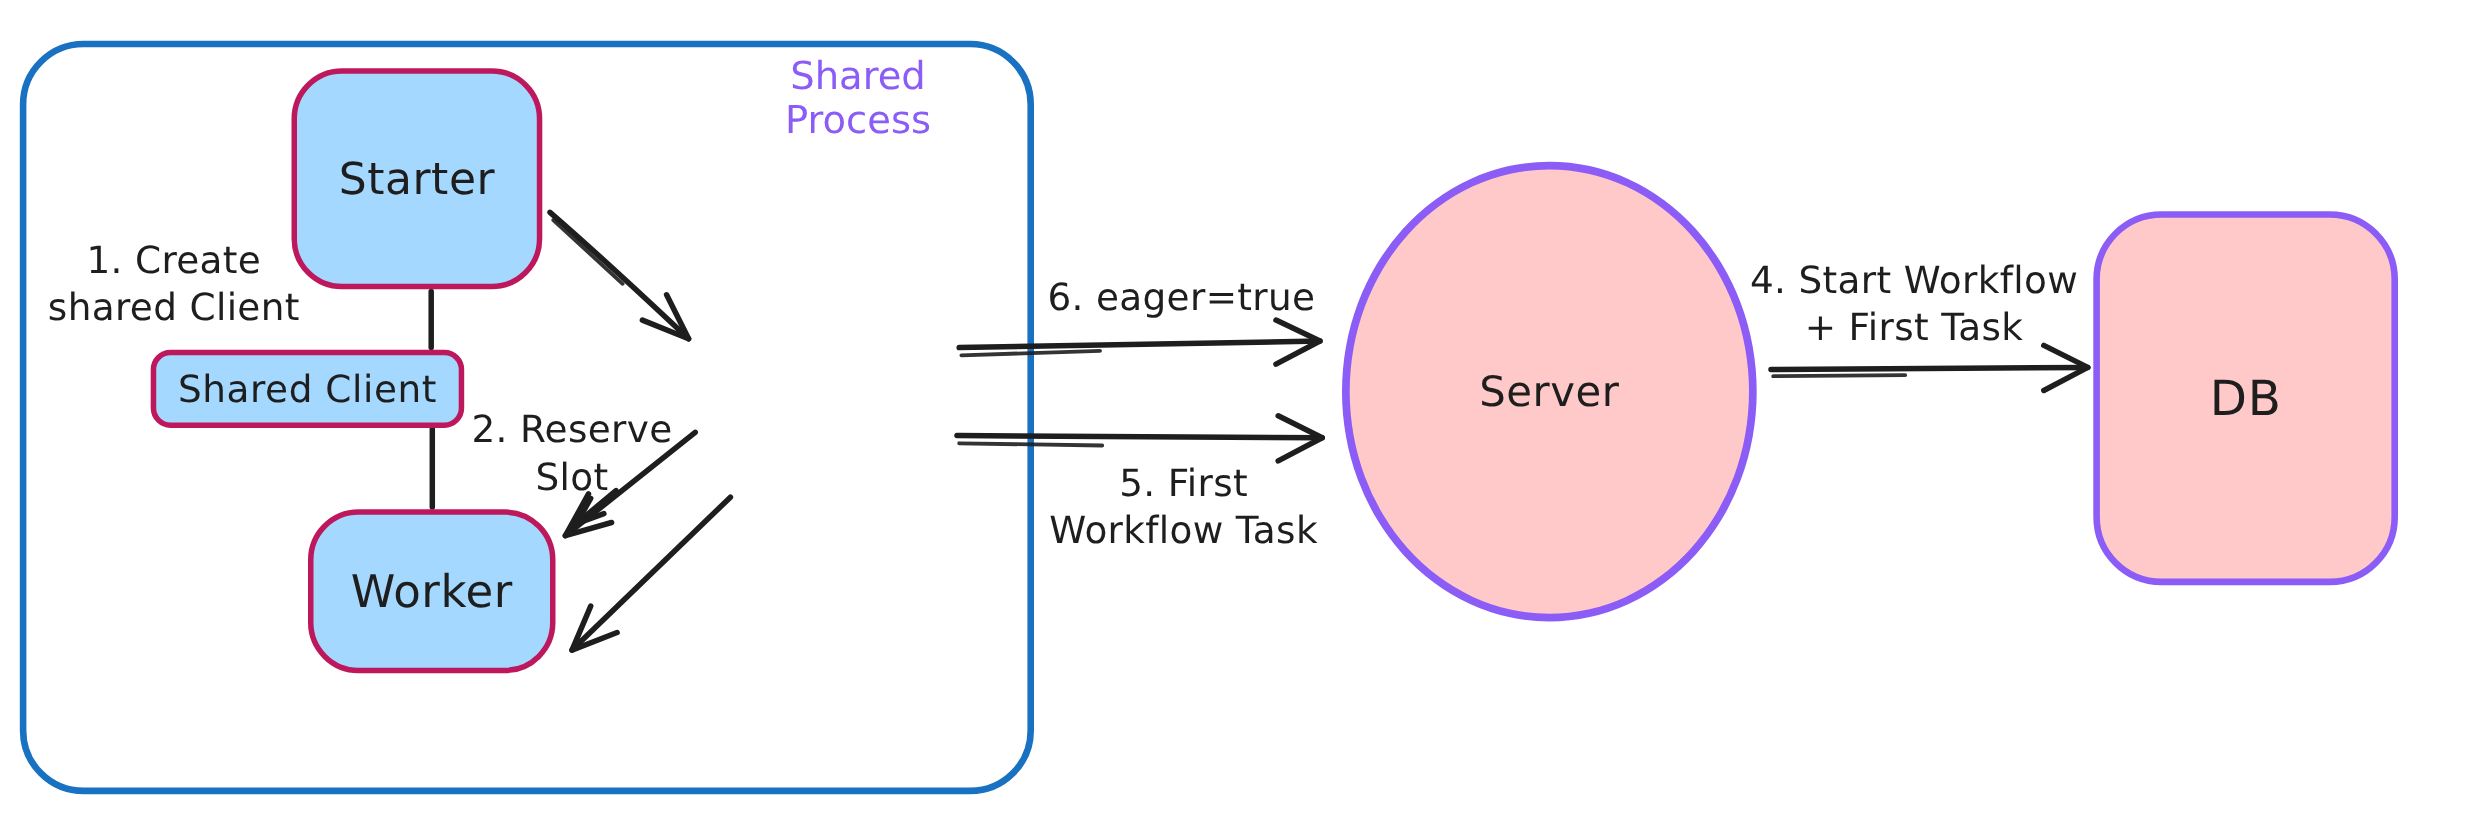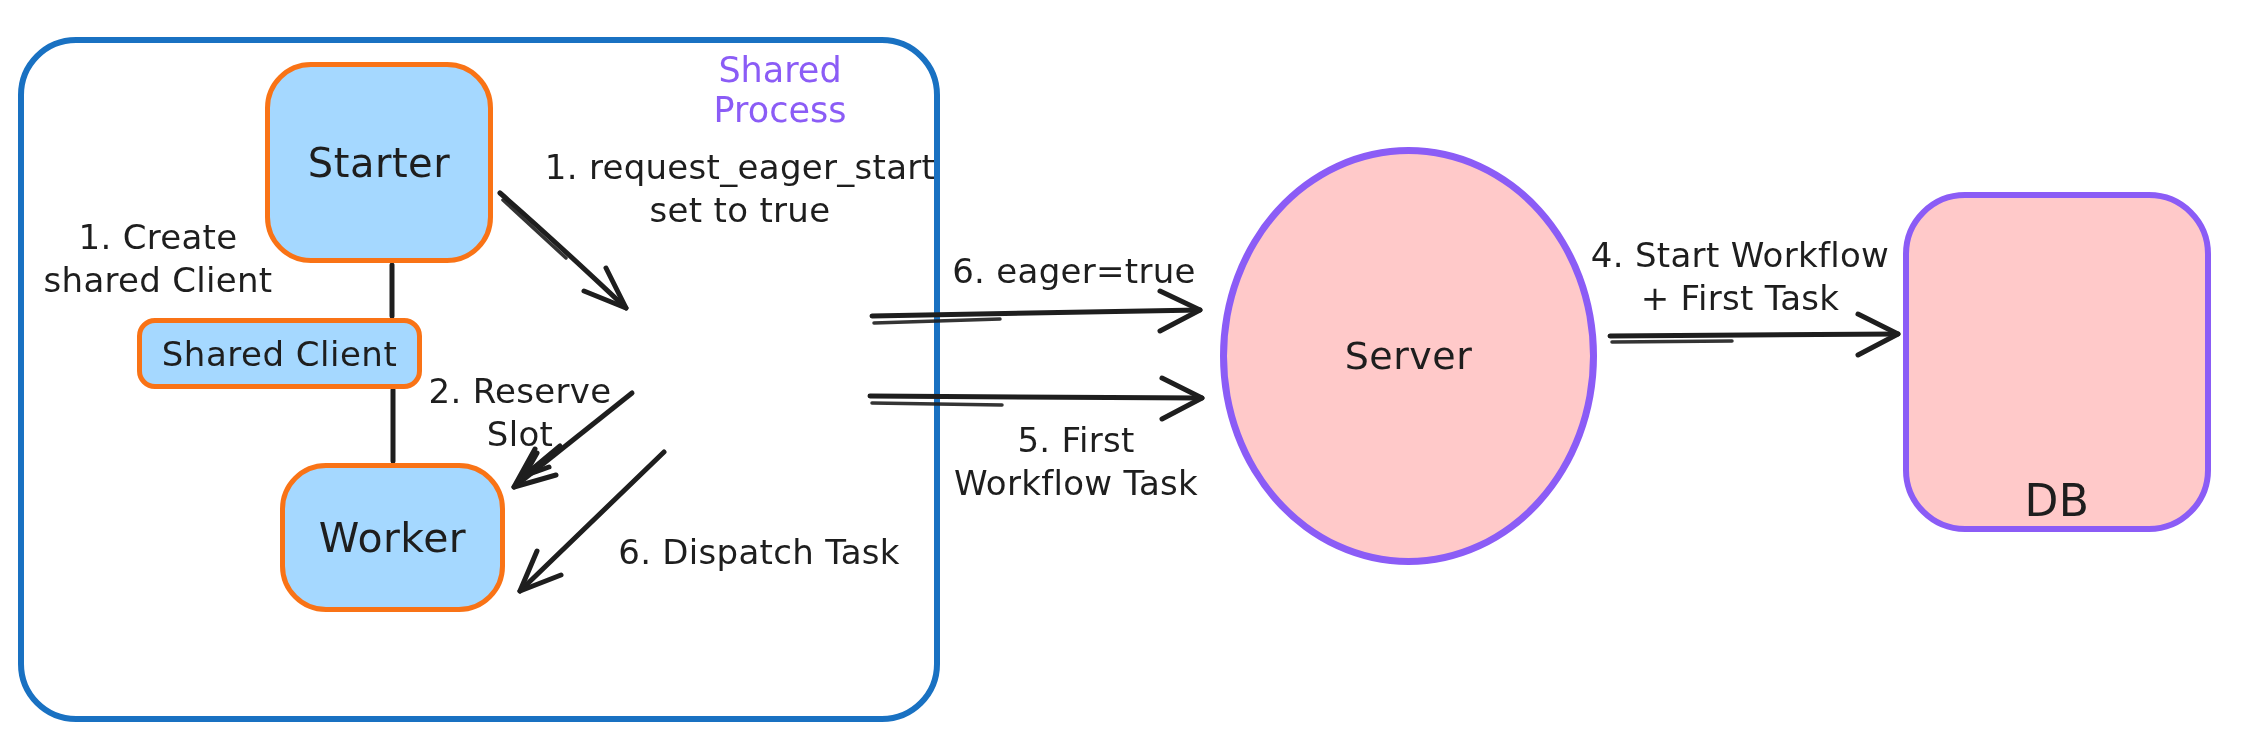--- a/index.html
+++ b/index.html
@@ -4,39 +4,39 @@
 <style>
   html,body{margin:0;padding:0;background:#ffffff;}
   .canvas{
     position:relative;width:2248px;height:754px;background:#ffffff;
     font-family:"DejaVu Sans",sans-serif;color:#1e1e1e;overflow:hidden;
   }
   .node{
     position:absolute;display:flex;align-items:center;justify-content:center;
     box-sizing:border-box;text-align:center;letter-spacing:0.5px;
   }
-  .blue-node{background:#a5d8ff;border:5px solid #f97316;}
+  .blue-node{background:#a5d8ff;border:5px solid #be185d;}
   .red-node{background:#ffc9c9;border:6px solid #8b5cf6;}
 
   .container-frame{
     position:absolute;left:18px;top:37px;width:922px;height:685px;
     border:6px solid #1971c2;border-radius:58px;box-sizing:border-box;
     background:transparent;
   }
   .container-title{
     position:absolute;left:650px;top:50px;width:260px;text-align:center;
     color:#8b5cf6;font-size:35px;font-weight:500;
   }
 
   .starter{left:265px;top:62px;width:228px;height:201px;border-radius:46px;font-size:40px;}
   .shared-client{left:137px;top:318px;width:285px;height:71px;border-radius:18px;font-size:34px;}
   .worker{left:280px;top:463px;width:225px;height:149px;border-radius:46px;font-size:41px;}
   .sdk{left:635px;top:253px;width:230px;height:203px;border-radius:46px;font-size:42px;}
   .server{left:1220px;top:147px;width:377px;height:418px;border-radius:50%;border-width:7px;font-size:38px;}
-  .db{left:1903px;top:192px;width:308px;height:340px;border-radius:62px;font-size:44px;align-items:flex-end;}
+  .db{left:1903px;top:192px;width:277px;height:340px;border-radius:62px;font-size:44px;}
 
   .ann{position:absolute;text-align:center;font-size:34px;line-height:43px;letter-spacing:0.3px;}
   .ann-create{left:8px;top:216px;width:300px;}
   .ann-request{left:540px;top:146px;width:400px;}
   .ann-reserve{left:420px;top:370px;width:200px;}
   .ann-dispatch{left:589px;top:531px;width:340px;}
   .ann-eager{left:924px;top:250px;width:300px;}
   .ann-first-wft{left:926px;top:419px;width:300px;}
   .ann-start-wf{left:1570px;top:234px;width:340px;}
 
@@ -114,33 +114,26 @@
 
   <div class="node red-node db">
     <span>DB</span>
   </div>
 
   <div class="ann ann-create">
     <div>1. Create</div>
     <div>shared Client</div>
   </div>
 
-  <div class="ann ann-request">
-    <div>1. request_eager_start</div>
-    <div>set to true</div>
-  </div>
 
   <div class="ann ann-reserve">
     <div>2. Reserve</div>
     <div>Slot</div>
   </div>
 
-  <div class="ann ann-dispatch">
-    <div>6. Dispatch Task</div>
-  </div>
 
   <div class="ann ann-eager">
     <div>6. eager=true</div>
   </div>
 
   <div class="ann ann-first-wft">
     <div>5. First</div>
     <div>Workflow Task</div>
   </div>
 

